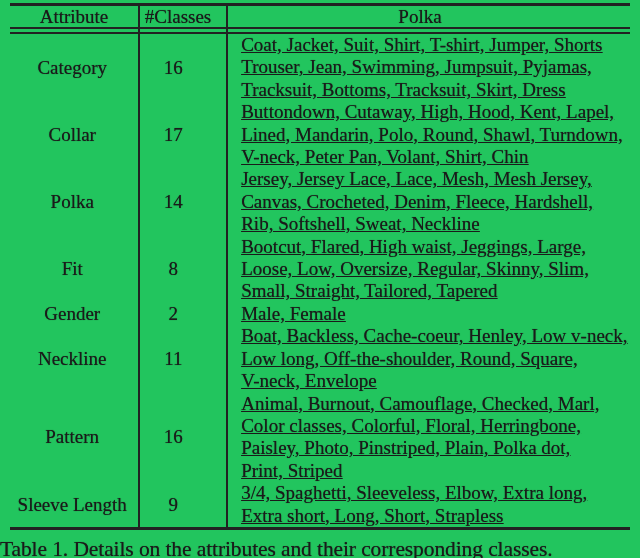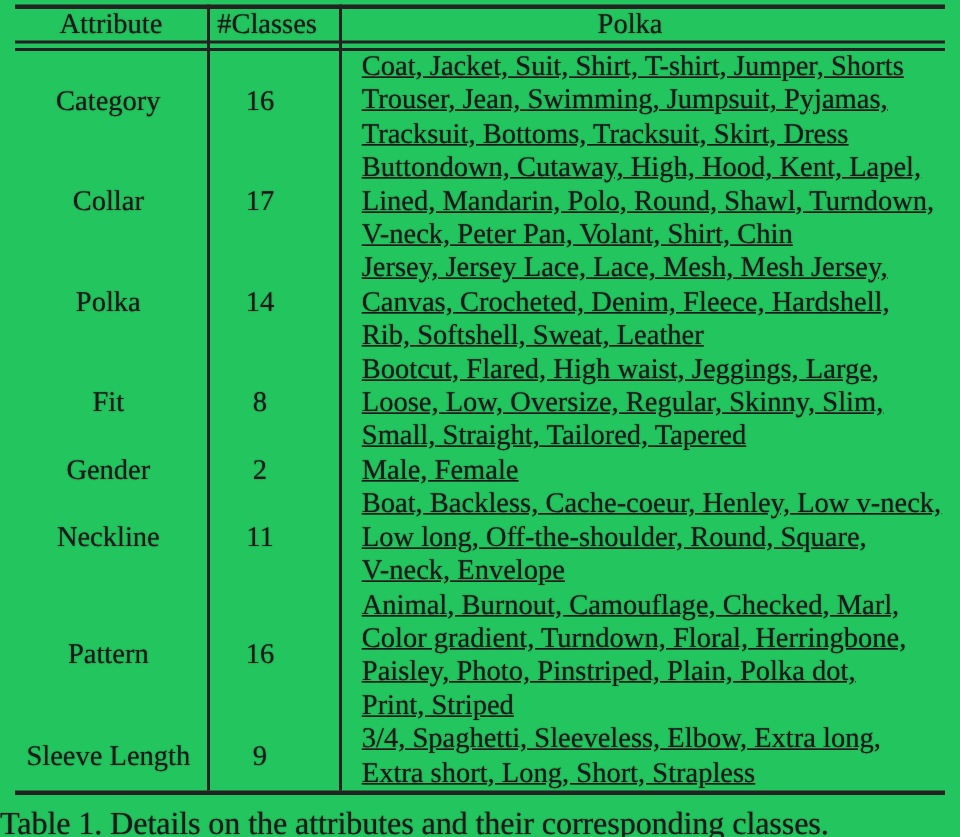--- a/index.html
+++ b/index.html
@@ -114,21 +114,21 @@
             <div class="class-line">V-neck, Peter Pan, Volant, Shirt, Chin</div>
           </div>
   </div>
 
   <div class="grid-row body-row">
     <div class="col-attr cell-attr">Polka</div>
     <div class="col-num cell-num">14</div>
     <div class="col-class cell-class">
             <div class="class-line">Jersey, Jersey Lace, Lace, Mesh, Mesh Jersey,</div>
             <div class="class-line">Canvas, Crocheted, Denim, Fleece, Hardshell,</div>
-            <div class="class-line">Rib, Softshell, Sweat, Leather</div>
+            <div class="class-line">Rib, Softshell, Sweat, Neckline</div>
           </div>
   </div>
 
   <div class="grid-row body-row">
     <div class="col-attr cell-attr">Fit</div>
     <div class="col-num cell-num">8</div>
     <div class="col-class cell-class">
             <div class="class-line">Bootcut, Flared, High waist, Jeggings, Large,</div>
             <div class="class-line">Loose, Low, Oversize, Regular, Skinny, Slim,</div>
             <div class="class-line">Small, Straight, Tailored, Tapered</div>
@@ -151,21 +151,21 @@
             <div class="class-line">Low long, Off-the-shoulder, Round, Square,</div>
             <div class="class-line">V-neck, Envelope</div>
           </div>
   </div>
 
   <div class="grid-row body-row">
     <div class="col-attr cell-attr">Pattern</div>
     <div class="col-num cell-num">16</div>
     <div class="col-class cell-class">
             <div class="class-line">Animal, Burnout, Camouflage, Checked, Marl,</div>
-            <div class="class-line">Color gradient, Turndown, Floral, Herringbone,</div>
+            <div class="class-line">Color classes, Colorful, Floral, Herringbone,</div>
             <div class="class-line">Paisley, Photo, Pinstriped, Plain, Polka dot,</div>
             <div class="class-line">Print, Striped</div>
           </div>
   </div>
 
   <div class="grid-row body-row">
     <div class="col-attr cell-attr">Sleeve Length</div>
     <div class="col-num cell-num">9</div>
     <div class="col-class cell-class">
             <div class="class-line">3/4, Spaghetti, Sleeveless, Elbow, Extra long,</div>

